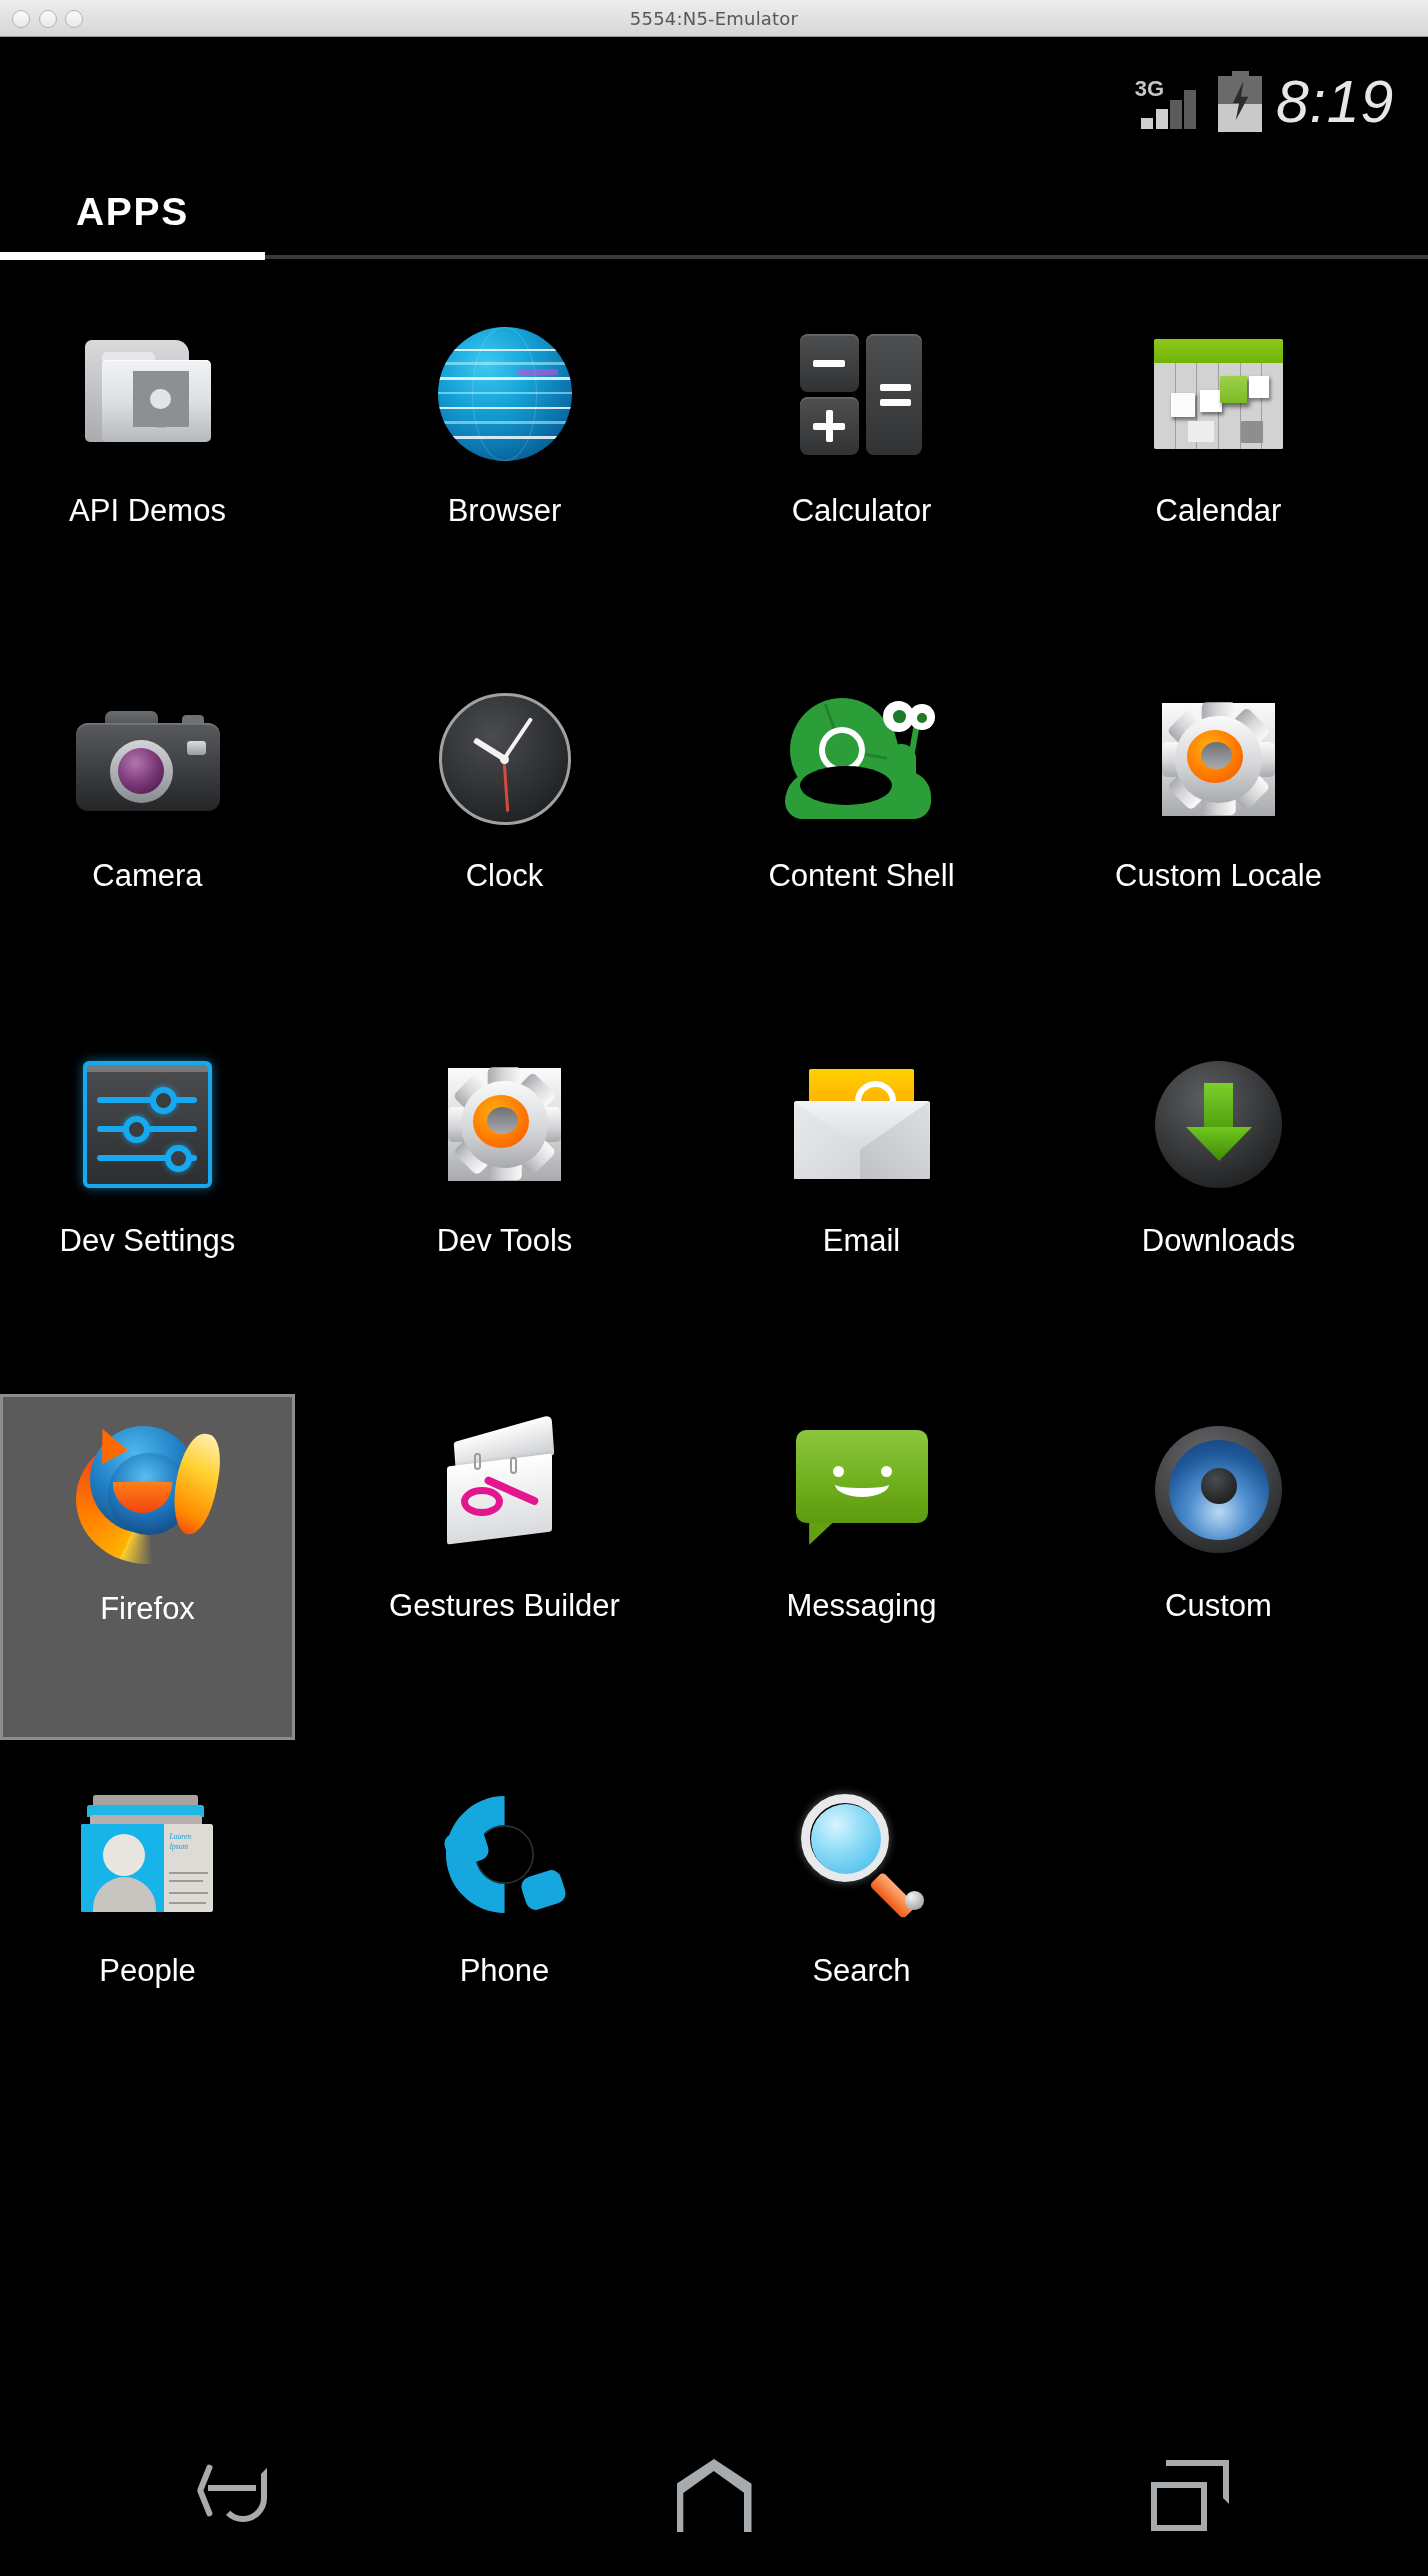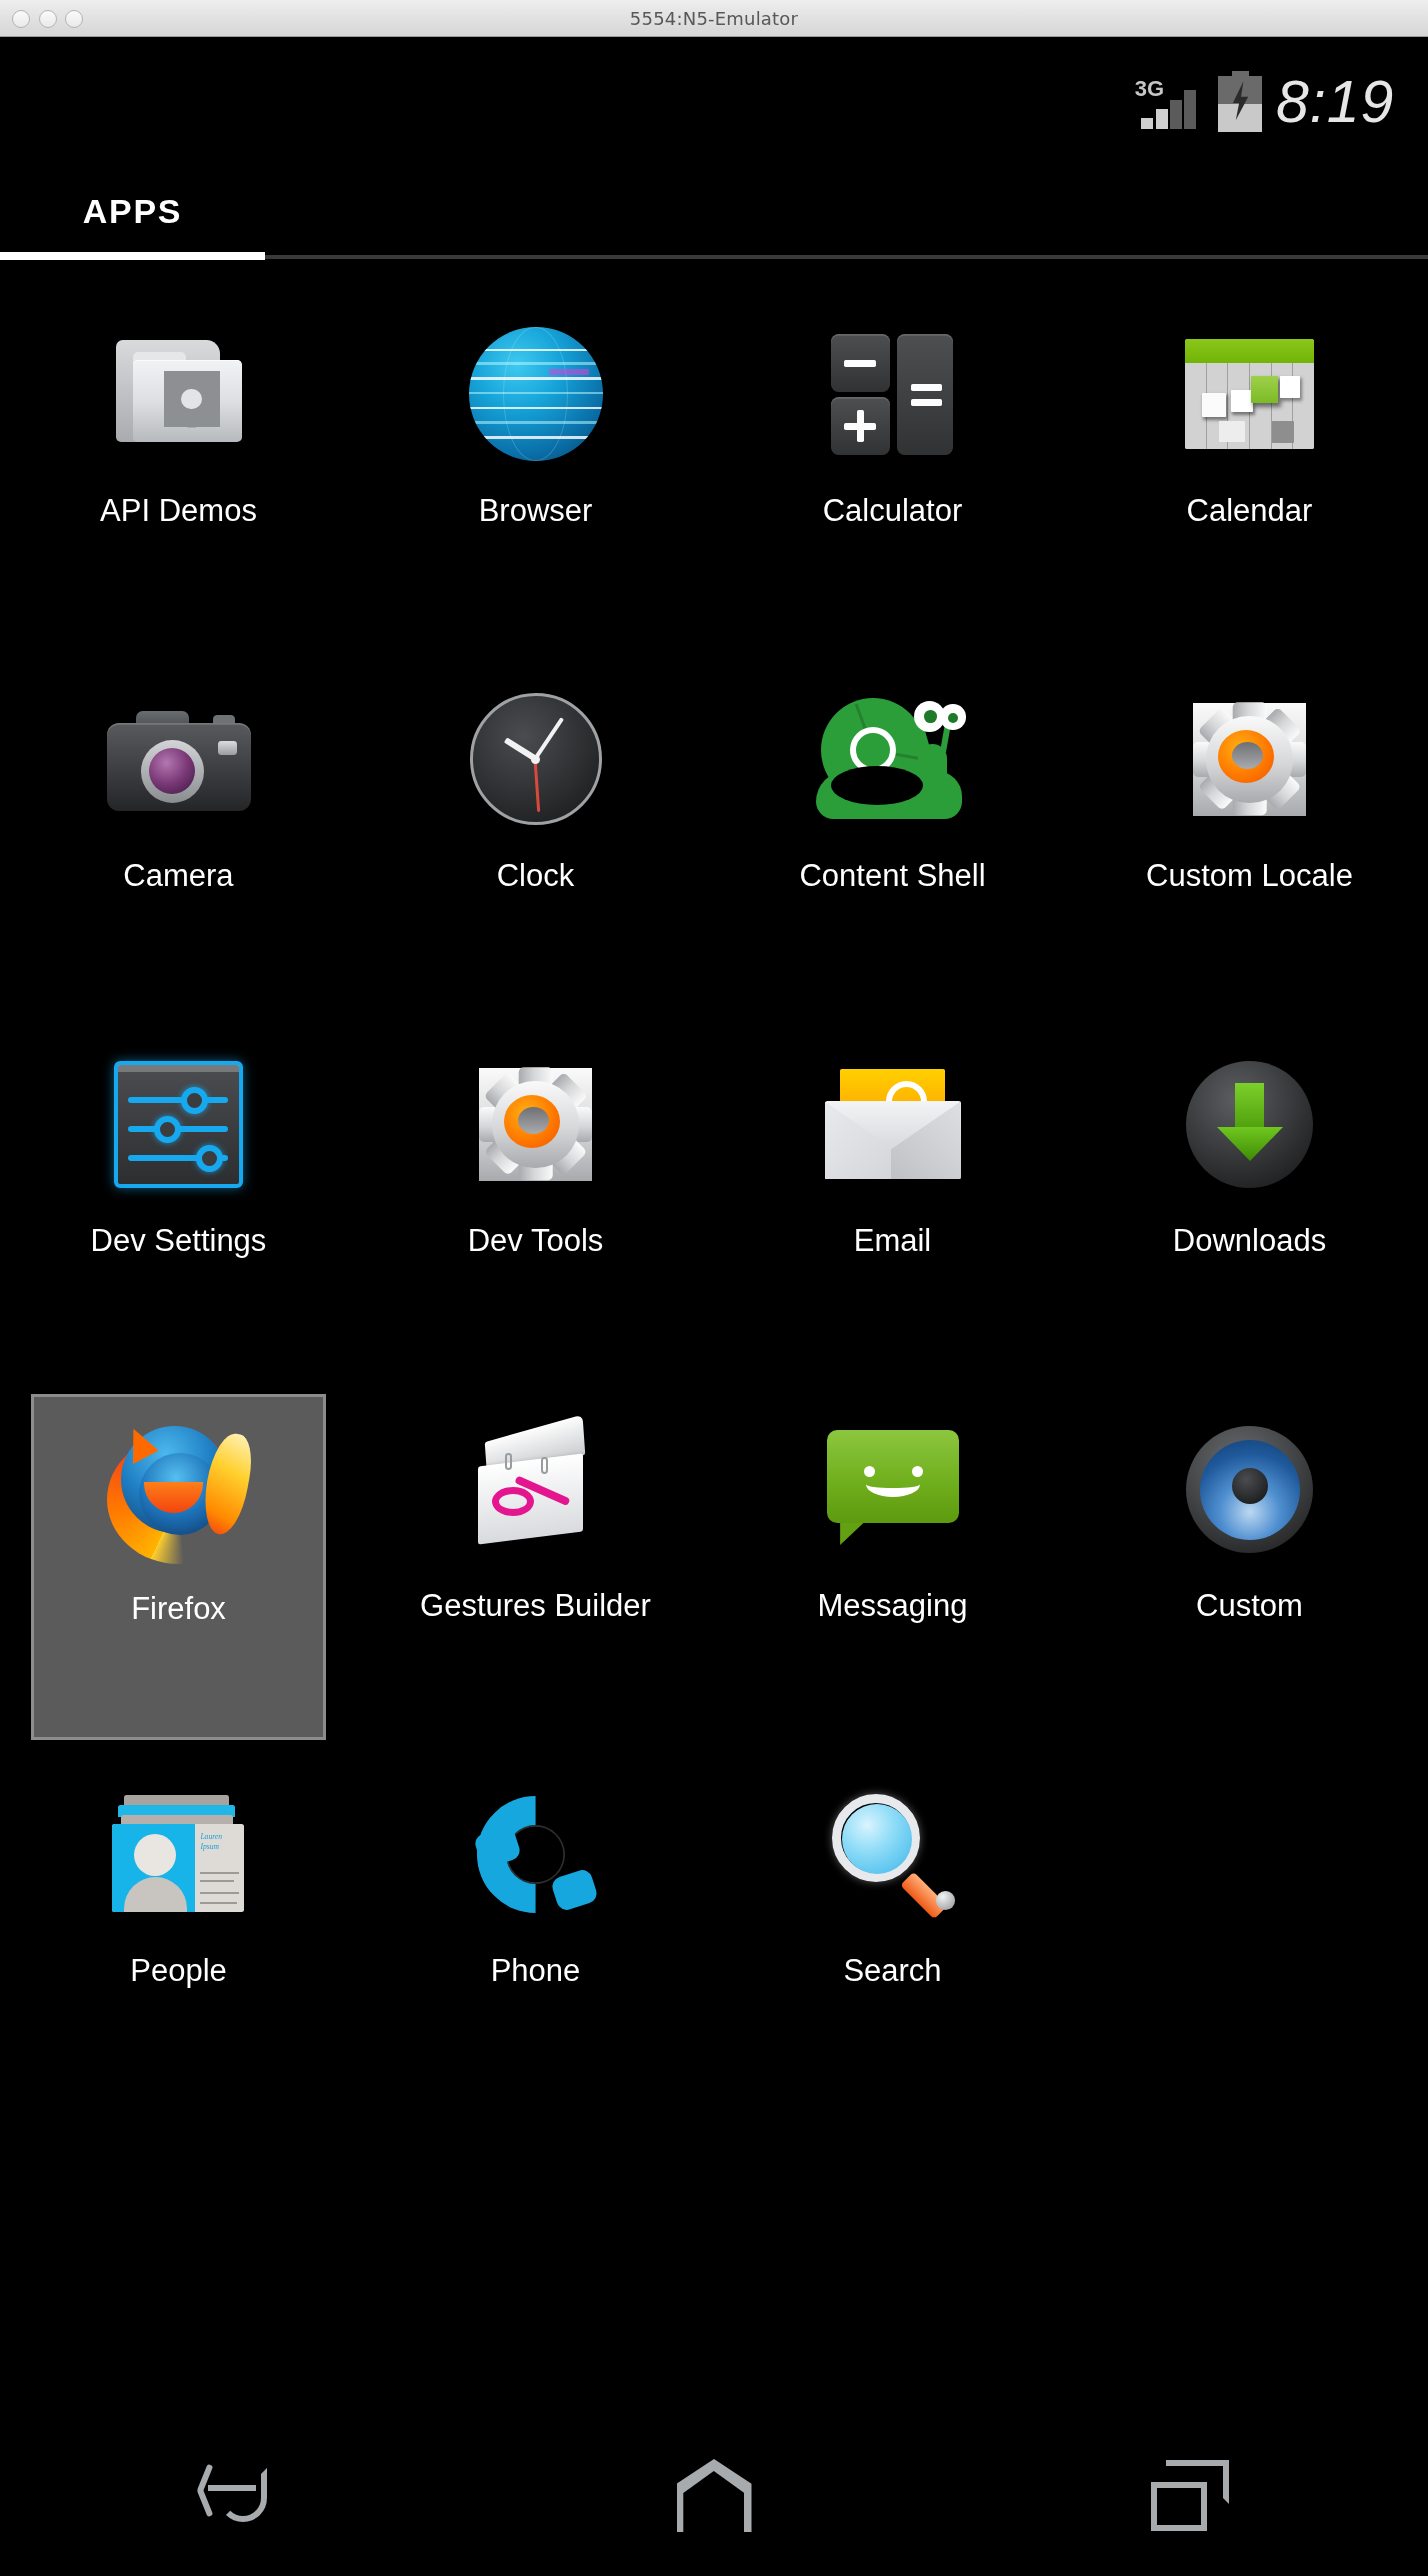--- a/index.html
+++ b/index.html
@@ -51,36 +51,36 @@
   .bat-bolt { position:absolute; left:10.2px; top:10.2px; width:24px; height:39px;
     background:#2b2b2b;
     clip-path:polygon(62% 0%, 18% 56%, 44% 56%, 30% 100%, 82% 40%, 52% 40%); }
   .sb-clock { font-size:59px; color:#e6e6e6; letter-spacing:0.8px;
     font-family:"Liberation Sans", sans-serif; font-weight:300;font-style:italic; }
 
   
   .tabbar { position:absolute; left:0; top:127px; width:1428px; height:93px; }
   .tab { position:absolute; top:0; height:93px; display:flex;
     align-items:center; justify-content:center; }
-  .tab-label { font-size:34px; font-weight:bold; letter-spacing:1.7px;
+  .tab-label { font-size:39px; font-weight:bold; letter-spacing:1.7px;
     color:#ffffff; }
   .tab.inactive .tab-label { color:#ffffff; }
   #tab-apps { left:0; width:265px; }
   #tab-widgets { left:265px; width:272px; }
   .tabline { position:absolute; left:0; top:217px; width:1428px; height:4.2px;
     background:#3a3a3a; }
   .tabline-active { position:absolute; left:0; top:214px; width:265px;
     height:7.6px; background:#ffffff; }
 
   
   .grid { position:absolute; left:0; top:242px; width:1428px; height:2038px;
     display:grid; grid-template-columns:repeat(4,1fr);
     grid-template-rows:repeat(5,365px); }
   .cell { position:relative; display:flex; flex-direction:column;
-    align-items:center; justify-content:flex-start; padding-top:18.7px; }
+    justify-content:flex-start; padding-top:18.7px; }
   .cell-inner { width:295px; height:363px; display:flex; flex-direction:column;
     align-items:center; justify-content:flex-start; padding-top:15.3px; }
   .cell.selected .cell-inner { background:#5b5b5b; border:3.4px solid #8d8d8d; }
   .iconbox { width:161px; height:161px; position:relative;
     display:flex; align-items:center; justify-content:center; }
   .applabel { margin-top:18.7px; font-size:31px; color:#ffffff; text-align:center;
     line-height:1.12; width:280px; }
 
   
 

